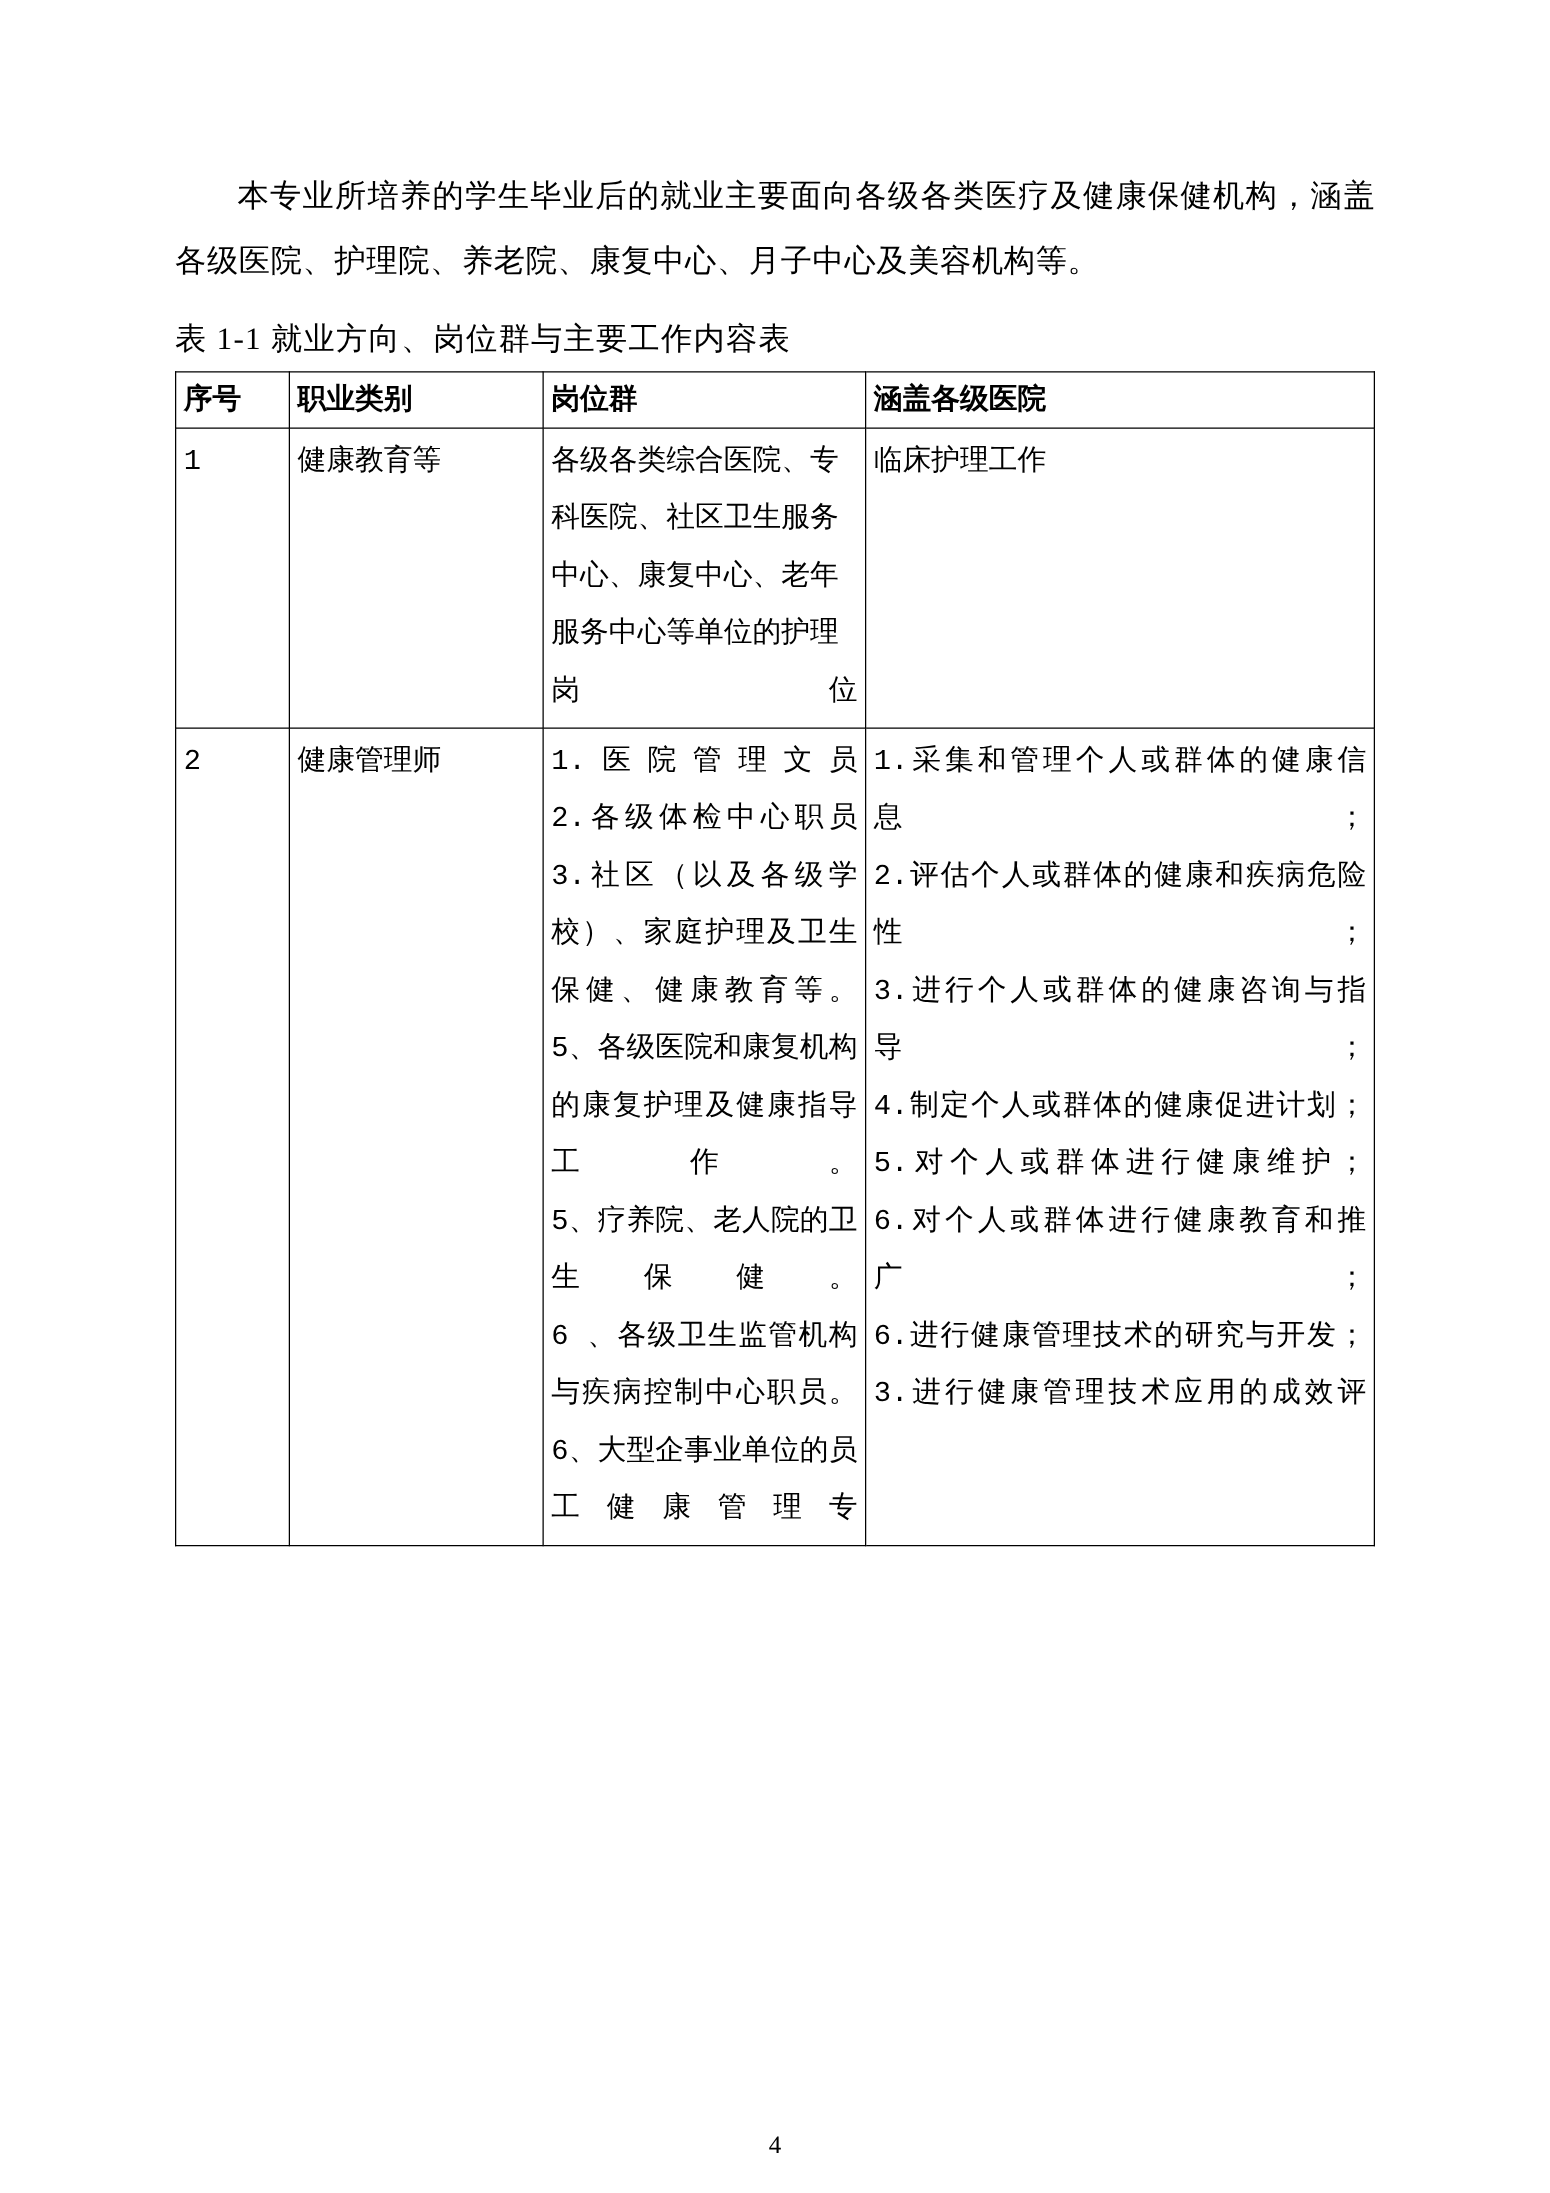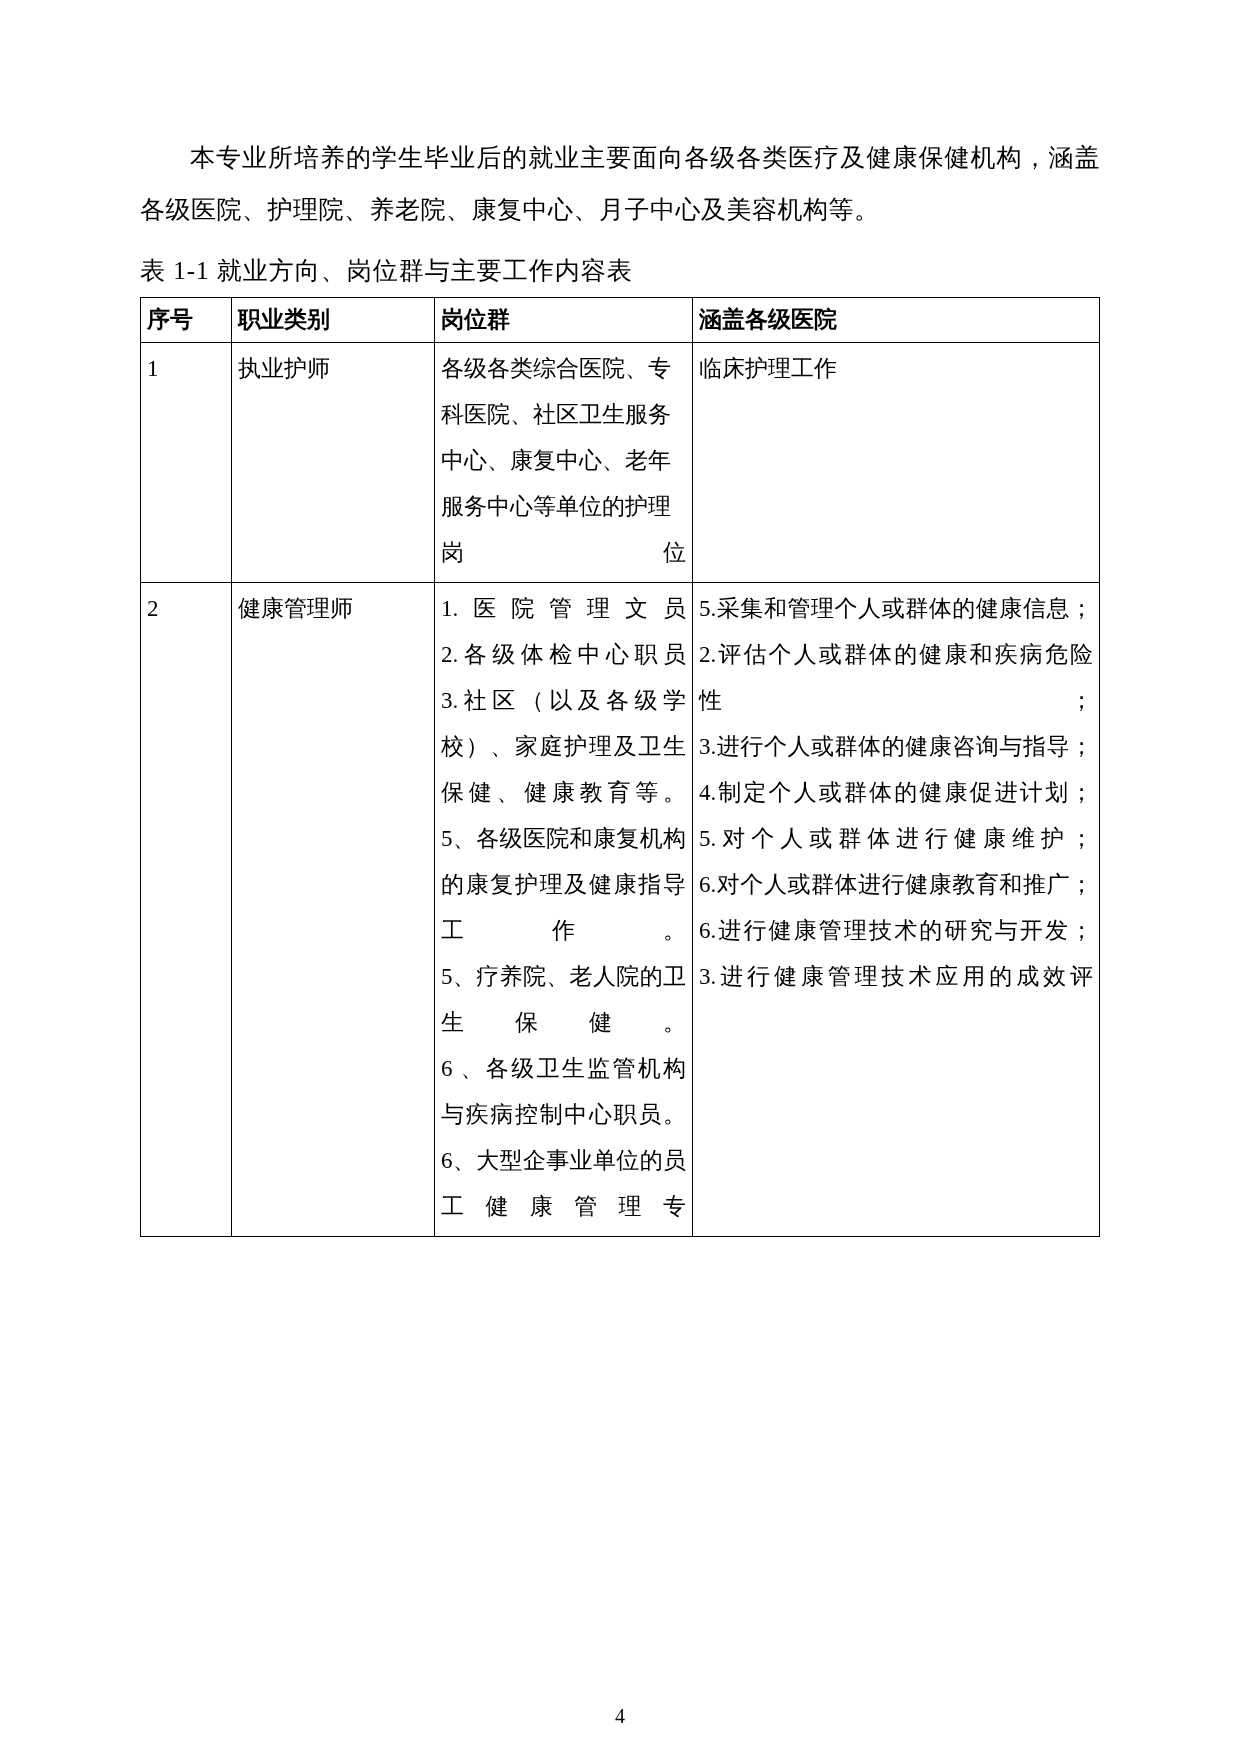--- a/index.html
+++ b/index.html
@@ -42,20 +42,21 @@
     table-layout: fixed;
   }
   table.jobs td, table.jobs th {
     border: 1.5px solid #000000;
     vertical-align: top;
     padding: 3px 6px 6px 6px;
     font-size: 23px;
     line-height: 46px;
     font-weight: normal;
     text-align: left;
+    font-family: Liberation Mono, monospace;
   }
   table.jobs th {
     font-weight: bold;
     line-height: 38px;
     padding-bottom: 3px;
   }
   .col-no { width: 78px; }
   .col-cat { width: 190px; }
   .col-grp { width: 245px; }
   .col-work { width: auto; }
@@ -89,38 +90,38 @@
       <tr>
         <th class="col-no">序号</th>
         <th class="col-cat">职业类别</th>
         <th class="col-grp">岗位群</th>
         <th class="col-work">涵盖各级医院</th>
       </tr>
     </thead>
     <tbody>
       <tr>
         <td>1</td>
-        <td>执业护师</td>
+        <td>健康教育等</td>
         <td class="j-spread">各级各类综合医院、专科医院、社区卫生服务中心、康复中心、老年服务中心等单位的护理岗位</td>
         <td>临床护理工作</td>
       </tr>
       <tr>
         <td>2</td>
         <td>健康管理师</td>
         <td class="lines">
           <p class="j-spread">1.医院管理文员</p>
           <p class="j-spread">2.各级体检中心职员</p>
           <p class="j-spread">3.社区（以及各级学校）、家庭护理及卫生保健、健康教育等。</p>
           <p class="j-spread">5、各级医院和康复机构的康复护理及健康指导工作。</p>
           <p class="j-spread">5、疗养院、老人院的卫生保健。</p>
           <p class="j-spread">6 、各级卫生监管机构与疾病控制中心职员。</p>
           <p class="j-spread">6、大型企事业单位的员工健康管理专</p>
         </td>
         <td class="lines">
-          <p class="j-spread">5.采集和管理个人或群体的健康信息；</p>
+          <p class="j-spread">1.采集和管理个人或群体的健康信息；</p>
           <p class="j-spread">2.评估个人或群体的健康和疾病危险性；</p>
           <p class="j-spread">3.进行个人或群体的健康咨询与指导；</p>
           <p class="j-spread">4.制定个人或群体的健康促进计划；</p>
           <p class="j-spread">5.对个人或群体进行健康维护；</p>
           <p class="j-spread">6.对个人或群体进行健康教育和推广；</p>
           <p class="j-spread">6.进行健康管理技术的研究与开发；</p>
           <p class="j-spread">3.进行健康管理技术应用的成效评</p>
         </td>
       </tr>
     </tbody>

